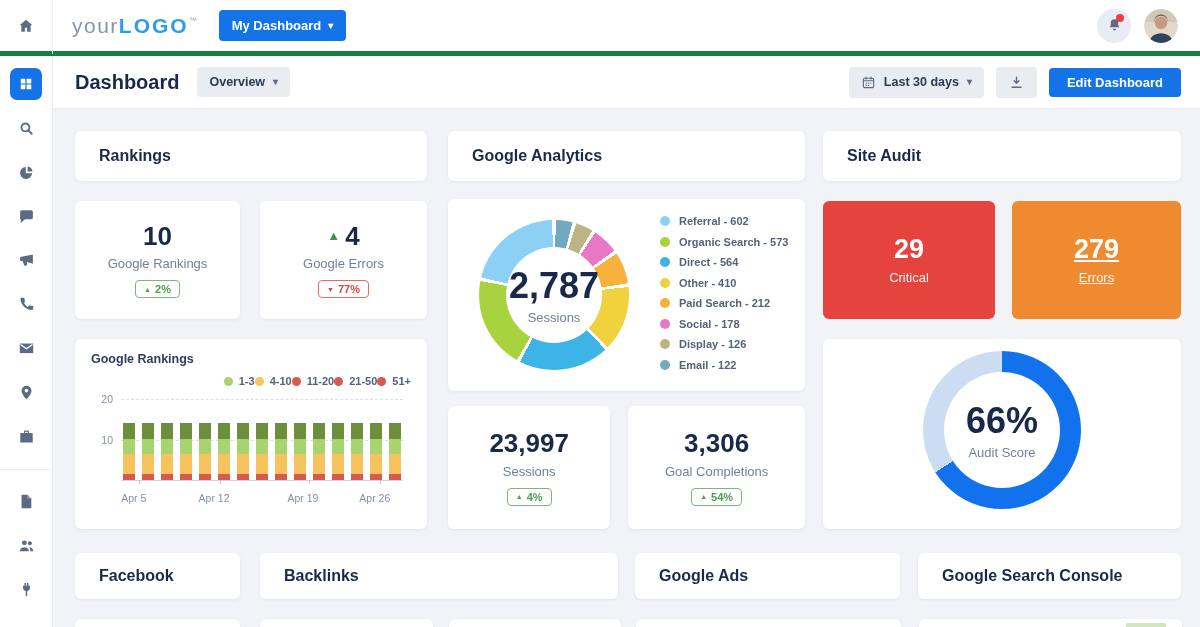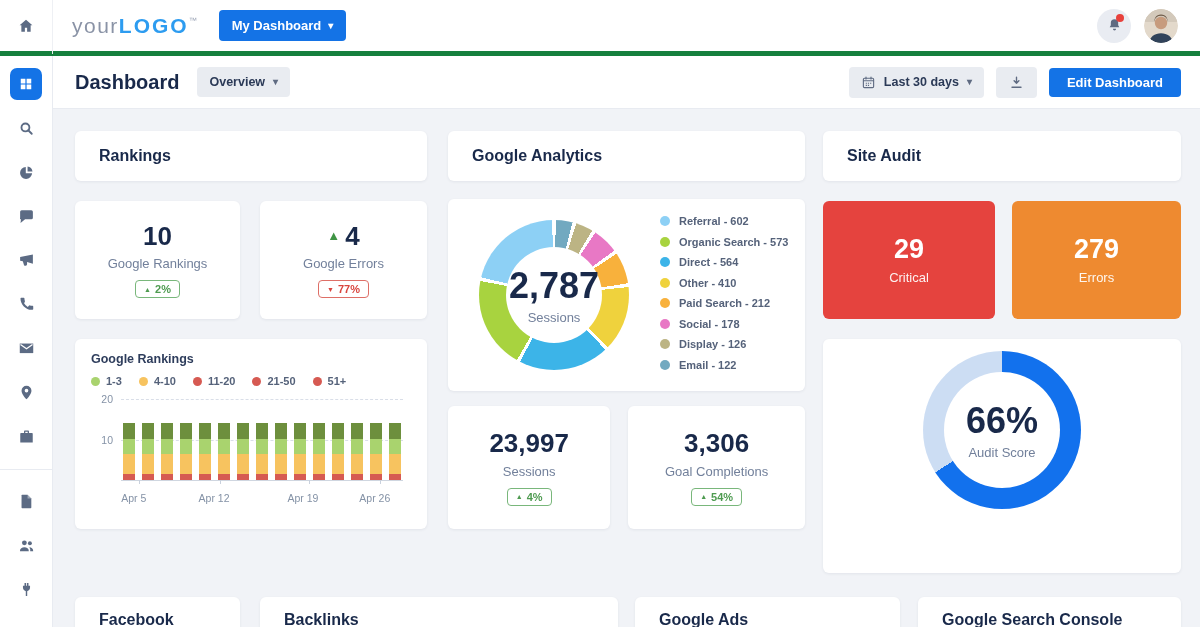--- a/index.html
+++ b/index.html
@@ -76,21 +76,21 @@
            padding:2px 8px; font-size:11px; font-weight:700; margin-top:9px; }
   .badge .arr { font-size:7px; line-height:1; }
   .badge.up { color:#4e9b50; border-color:#79b77b; }
   .badge.up .arr::before { content:"▲"; }
   .badge.down { color:#d9453e; border-color:#de6f67; }
   .badge.down .arr::before { content:"▼"; }
 
   
   .chart-card { height:190px; padding:13px 16px 0 16px; position:relative; }
   .chart-title { font-size:12.5px; font-weight:700; color:#2e3d5c; }
-  .rk-legend { display:flex; justify-content:flex-start; gap:17px; margin:9px 0 12px; }
+  .rk-legend { display:flex; justify-content:flex-end; margin:9px 0 12px; }
   .rk-legend .item { display:flex; align-items:center; gap:6px; font-size:11px; color:#55627a; font-weight:600; }
   .dot { border-radius:50%; flex:0 0 auto; }
   .rk-legend .dot { width:9px; height:9px; }
   .plot { position:relative; margin:10px 8px 0 30px; height:82px; border-bottom:1px solid #cfd6e0; }
   .gridline { position:absolute; left:0; right:0; border-top:1px dashed #d9dee8; }
   .ylab { position:absolute; left:-30px; width:22px; text-align:right; font-size:10.5px;
           color:#8492a6; transform:translateY(-50%); }
   .bars { position:absolute; left:2px; right:2px; top:0; bottom:0; display:flex;
           align-items:flex-end; justify-content:space-between; }
   .bar { width:12px; display:flex; flex-direction:column-reverse; }
@@ -112,22 +112,22 @@
   .ga-legend { position:absolute; left:212px; top:16px; display:flex; flex-direction:column; gap:8.5px; }
   .ga-legend .item { display:flex; align-items:center; gap:9px; font-size:11px; color:#55627a; font-weight:600; }
   .ga-legend .dot { width:10px; height:10px; }
 
   
   .alert-card { display:flex; flex-direction:column; align-items:center; justify-content:center;
                 color:#fff; border-radius:6px; }
   .alert-card .stat-value { color:#fff; font-size:27px; }
   .alert-card .stat-label { color:rgba(255,255,255,.92); }
   .critical { background:#e5433e; }
-  .errors { background:#ee8a30; }
-  .audit-card { height:234px; position:relative; }
+  .errors { background:#ee8a30;text-decoration:underline; }
+  .audit-card { height:190px; position:relative; }
   .audit-donut { left:calc(50% - 79px); top:12px; width:158px; height:158px; }
   .audit-donut .hole { left:21px; top:21px; width:116px; height:116px; }
   .audit-center { left:calc(50% - 79px); top:12px; width:158px; height:158px; }
 
   
   .bottom-row { display:flex; margin-top:24px; }
   .peek-row { display:flex; margin-top:20px; }
   .peek-card { height:40px; position:relative; }
   .peek-badge { position:absolute; top:4px; right:16px; width:40px; height:7px; border-radius:2px;
                 background:#d4e4c2; }

